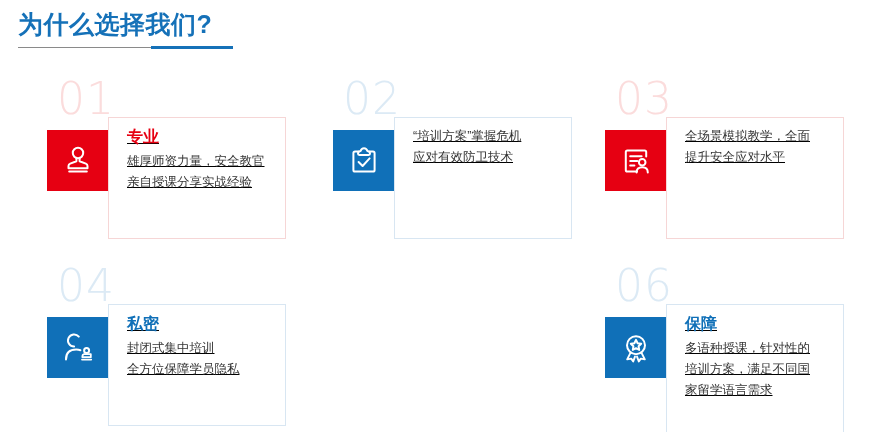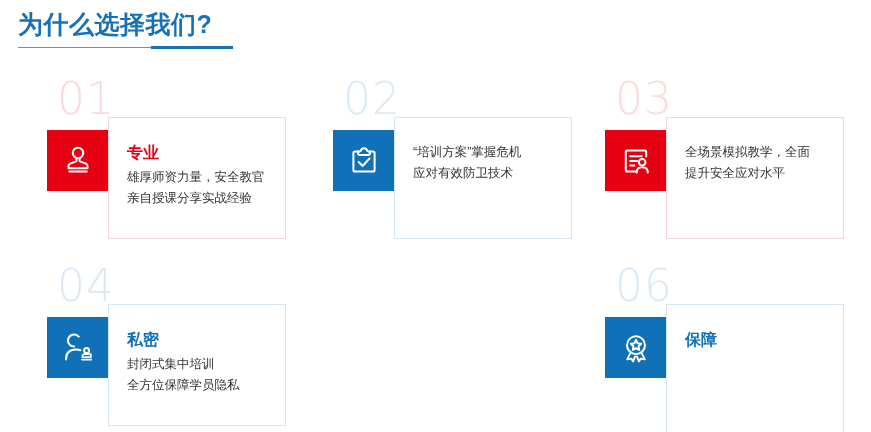--- a/index.html
+++ b/index.html
@@ -121,22 +121,23 @@
     justify-content: center;
   }
   .card.red  .icon-tile { background: #E60012; }
   .card.blue .icon-tile { background: #1070B8; }
   .icon-tile svg { display: block; }
 
   
   .card-body {
     position: absolute;
     left: 80px;
-    top: 64px;
+    top: 48px;
     width: 165px;
+    text-decoration: underline;
   }
   .card-title {
     font-size: 16px;
     font-weight: bold;
     line-height: 22px;
     margin-bottom: 3px;
   }
   .card.red  .card-title { color: #E60012; }
   .card.blue .card-title { color: #1070B8; }
   .card-desc {
@@ -250,17 +251,20 @@
           <svg width="34" height="34" viewBox="0 0 34 34" fill="none" stroke="#ffffff" stroke-width="2" stroke-linecap="round" stroke-linejoin="round">
             <circle cx="17" cy="14.2" r="9"></circle>
             <path d="M17 8.9 L18.6 12.2 L22.2 12.7 L19.6 15.3 L20.2 18.9 L17 17.2 L13.8 18.9 L14.4 15.3 L11.8 12.7 L15.4 12.2 Z"></path>
             <path d="M11.6 21.6 L8.2 28.4 L12.2 27.6 L14.2 30.4 L16 25.6" stroke-width="1.9"></path>
             <path d="M22.4 21.6 L25.8 28.4 L21.8 27.6 L19.8 30.4 L18 25.6" stroke-width="1.9"></path>
           </svg>
         </span>
       </div>
       <div class="card-body">
         <div class="card-title">保障</div>
+        <div class="card-desc">多语种授课，针对性的
+培训方案，满足不同国
+家留学语言需求</div>
       </div>
     </div>
 
   </div>
 </div>
 
 </body></html>

